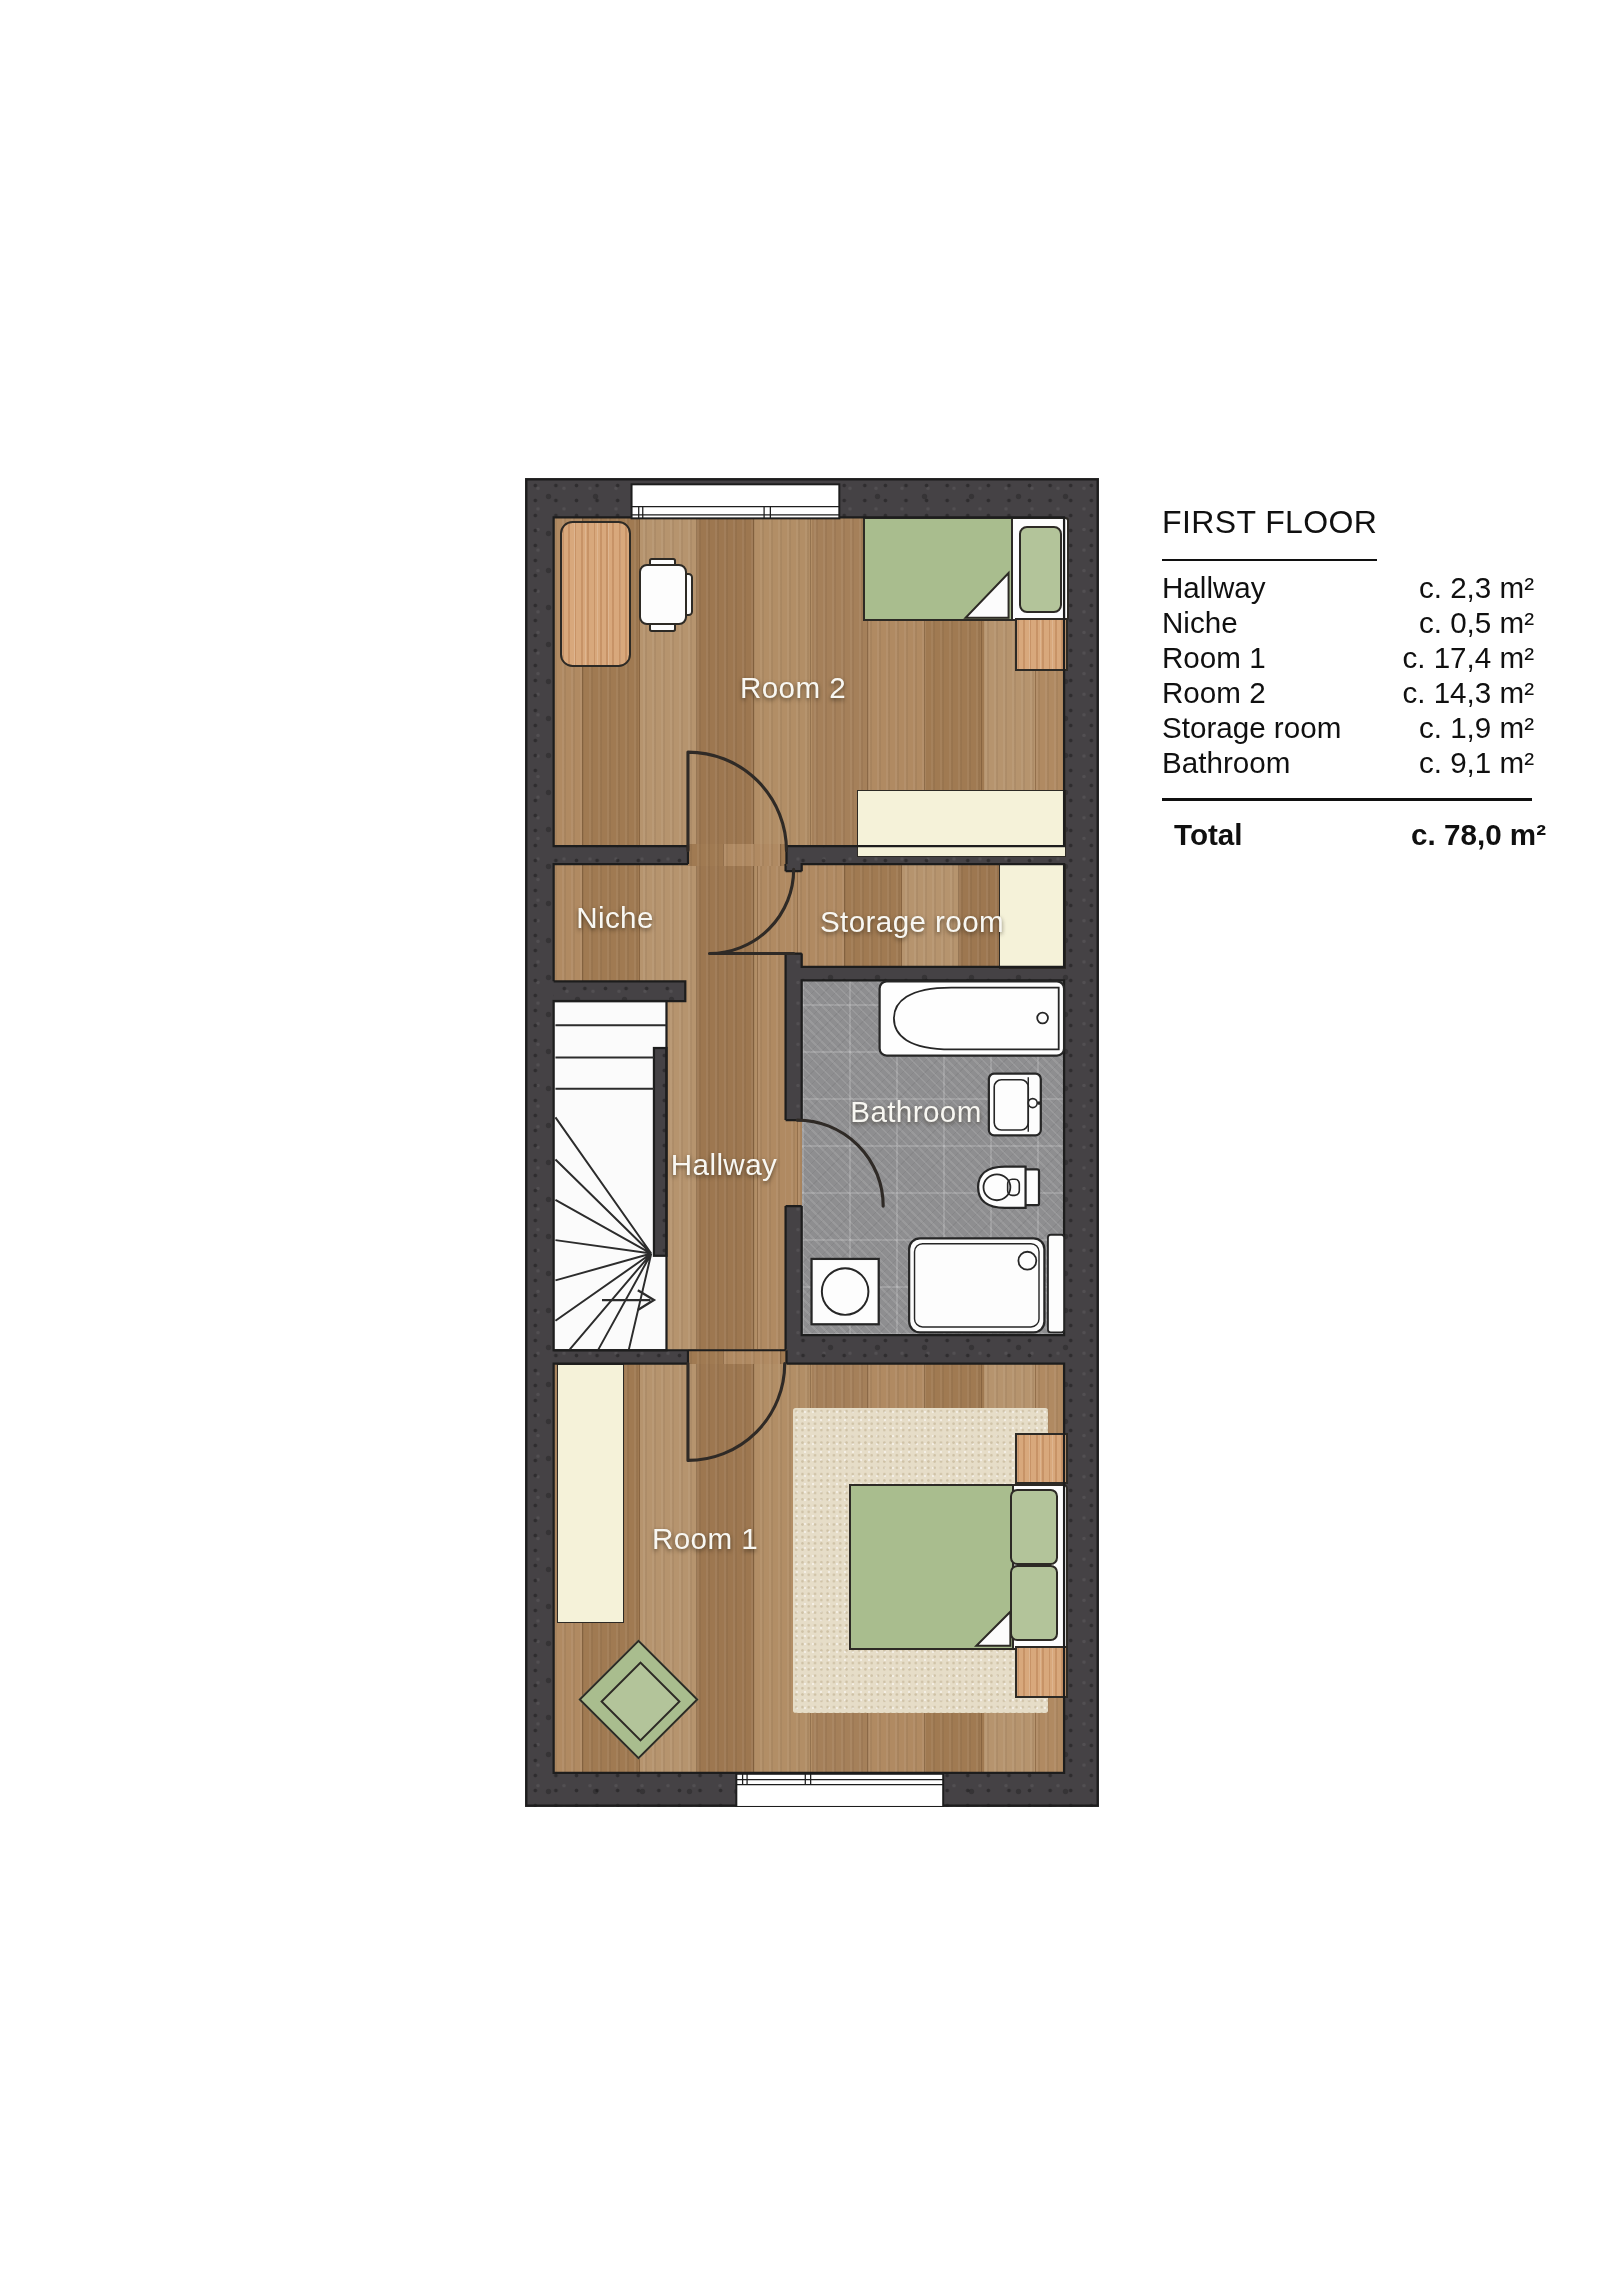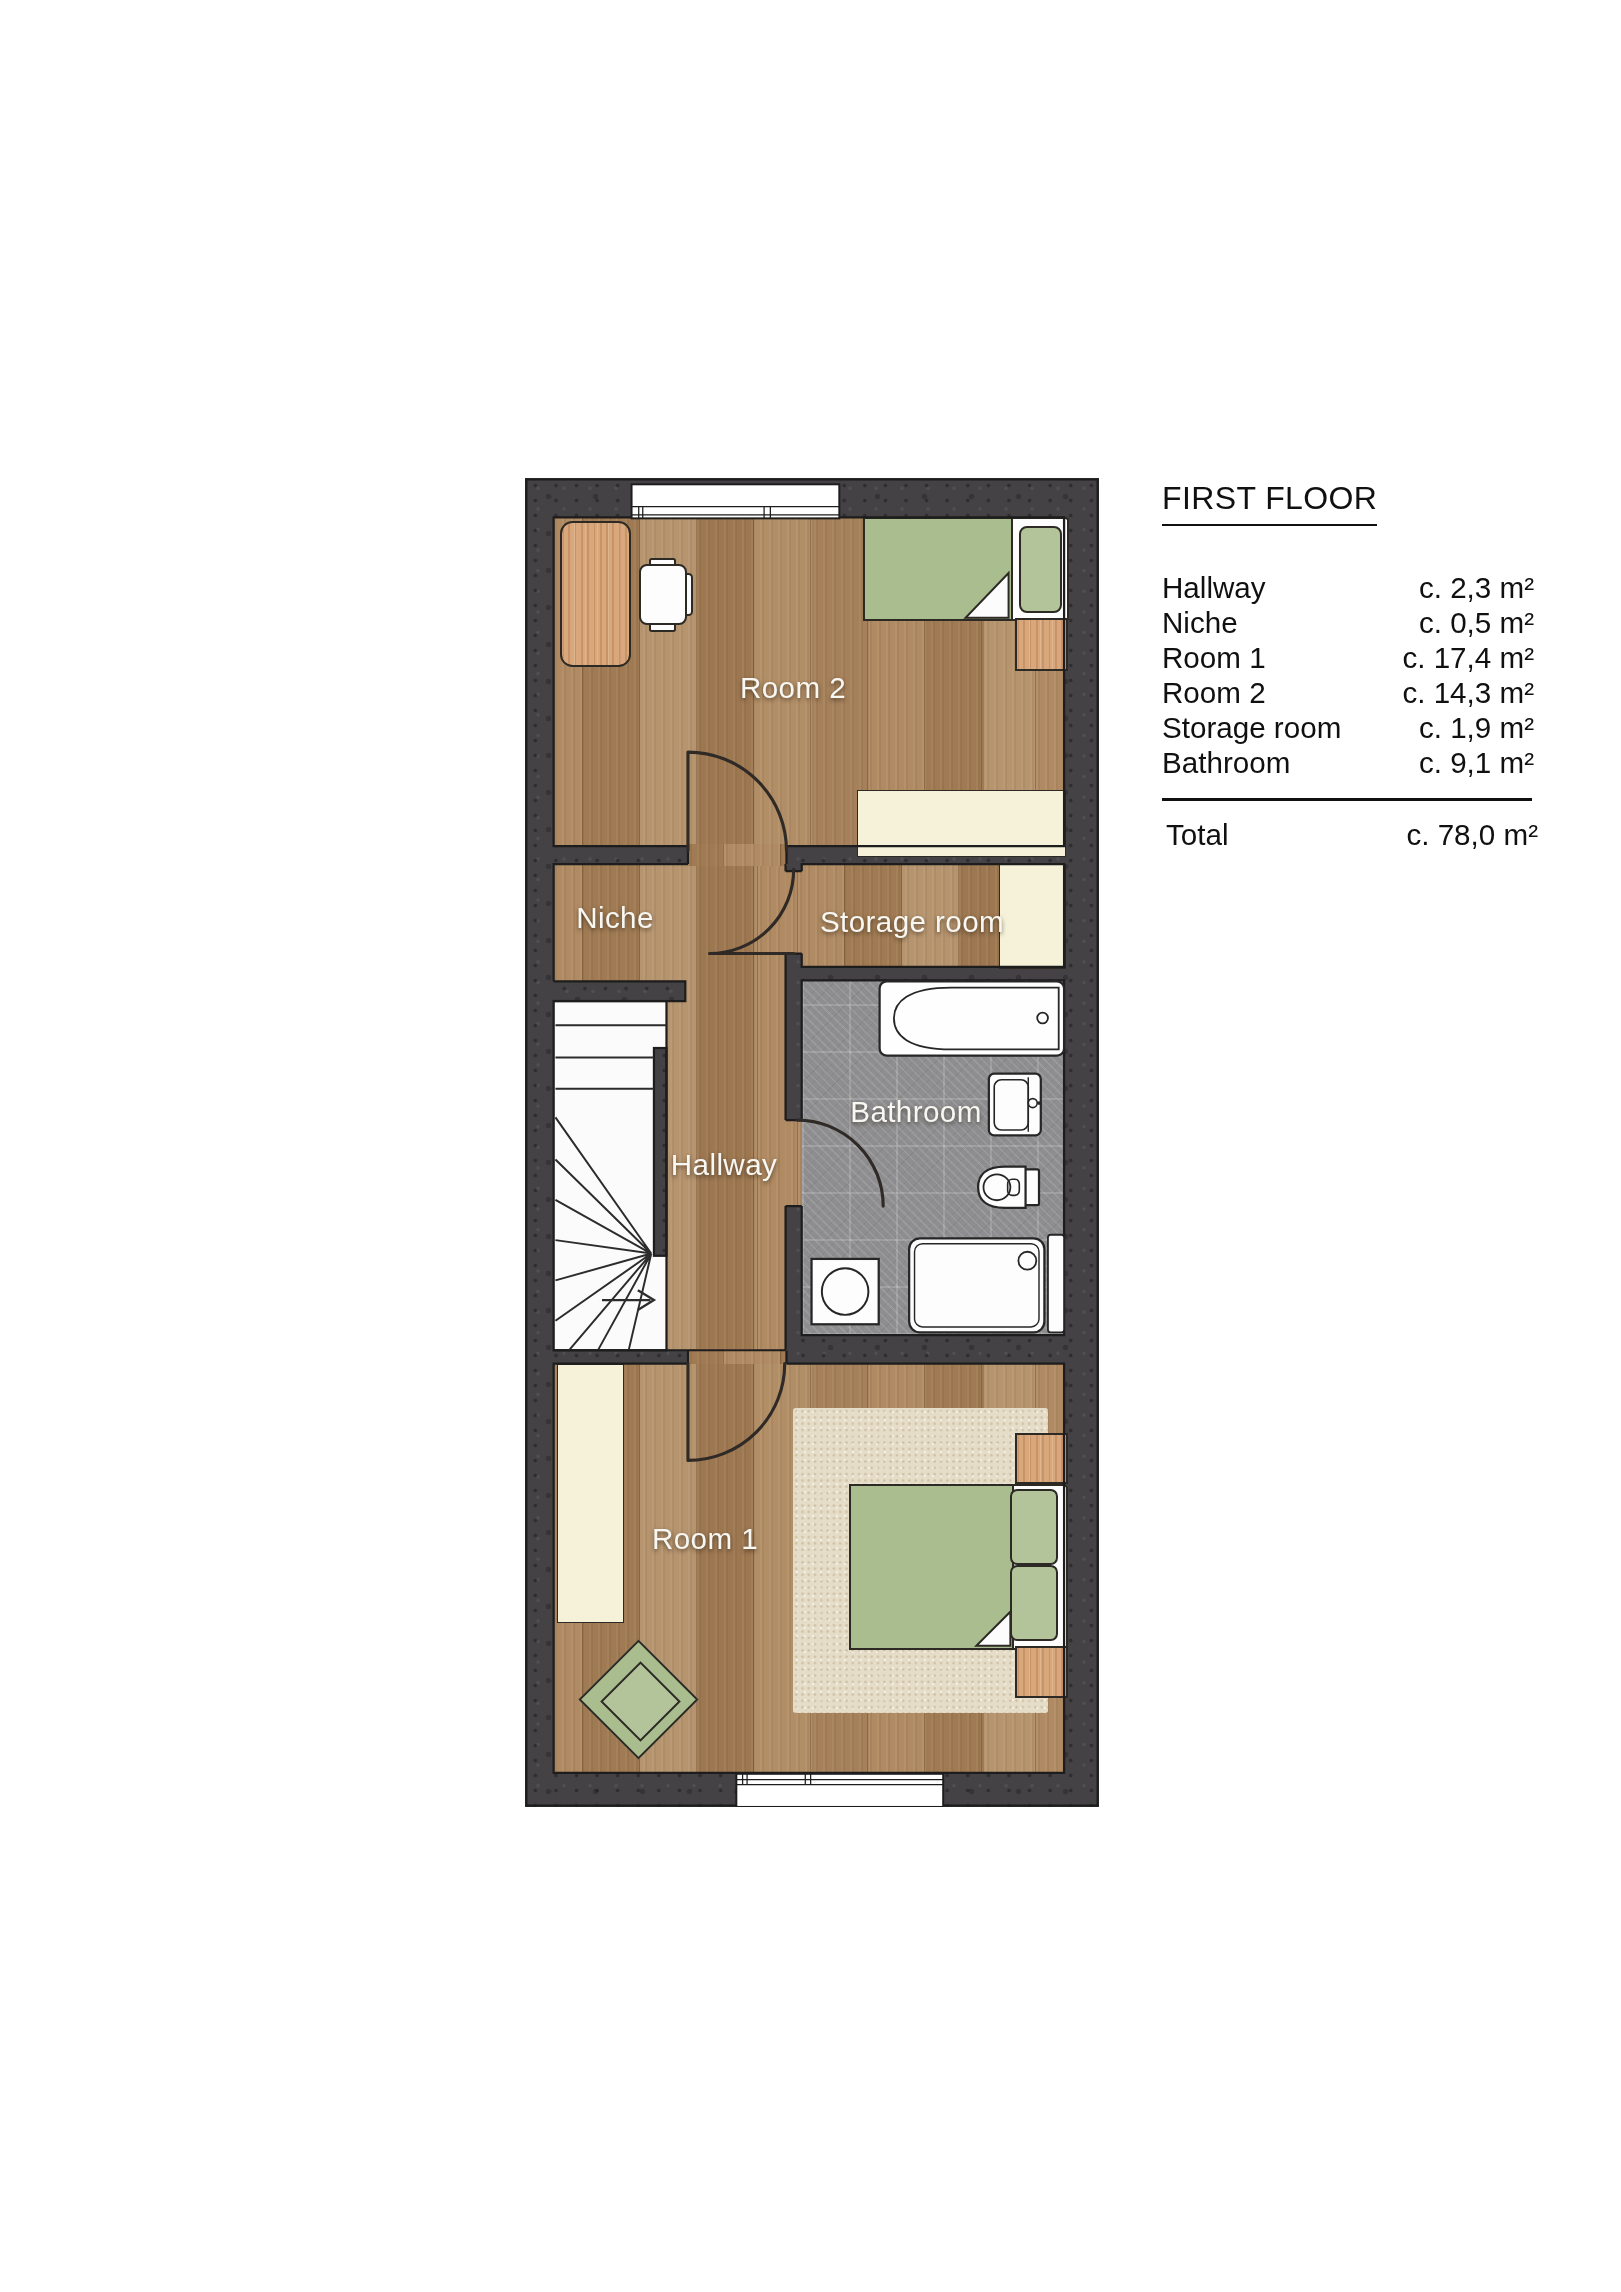--- a/index.html
+++ b/index.html
@@ -53,25 +53,25 @@
   }
   .plabel{
     position:absolute;transform:translate(-50%,-50%);
     color:#f8f7f2;font-size:29.6px;letter-spacing:0.4px;white-space:nowrap;
     text-shadow:0 1.8px 4.5px rgba(35,28,16,0.6);
   }
   #plan-lines{position:absolute;left:0;top:0;width:574px;height:1329px;pointer-events:none;}
 
   
   #legend{position:absolute;left:1162px;top:480px;width:372px;color:#101010;}
-  #legend-title{font-size:32px;letter-spacing:0.4px;display:inline-block;border-bottom:2.7px solid #101010;padding-bottom:7px;}
+  #legend-title{font-size:32px;letter-spacing:0.4px;display:inline-block;border-bottom:2.7px solid #101010;padding-bottom:18px;margin-top:24px;}
   #legend-rows{position:absolute;left:0;top:90px;width:372px;}
   .lrow{display:flex;justify-content:space-between;font-size:29.6px;line-height:35px;}
   #legend-divider{position:absolute;left:0;top:318px;width:370px;height:2.7px;background:#101010;}
-  #legend-total{position:absolute;left:4px;top:337px;width:372px;}
+  #legend-total{position:absolute;left:12px;top:337px;width:372px;font-weight:bold;}
 </style>
 </head>
 <body>
 
 <div id="plan">
 
   <div class="wood" style="left:29px;top:39px;width:510px;height:329px;background-position-x:-29px;"></div>
   <div class="wood" style="left:29px;top:386px;width:232px;height:486px;background-position-x:-29px;"></div>
   <div class="wood" style="left:277px;top:386px;width:262px;height:103px;background-position-x:-277px;"></div>
   <div class="tile" style="left:277px;top:502px;width:262px;height:355px;"></div>

